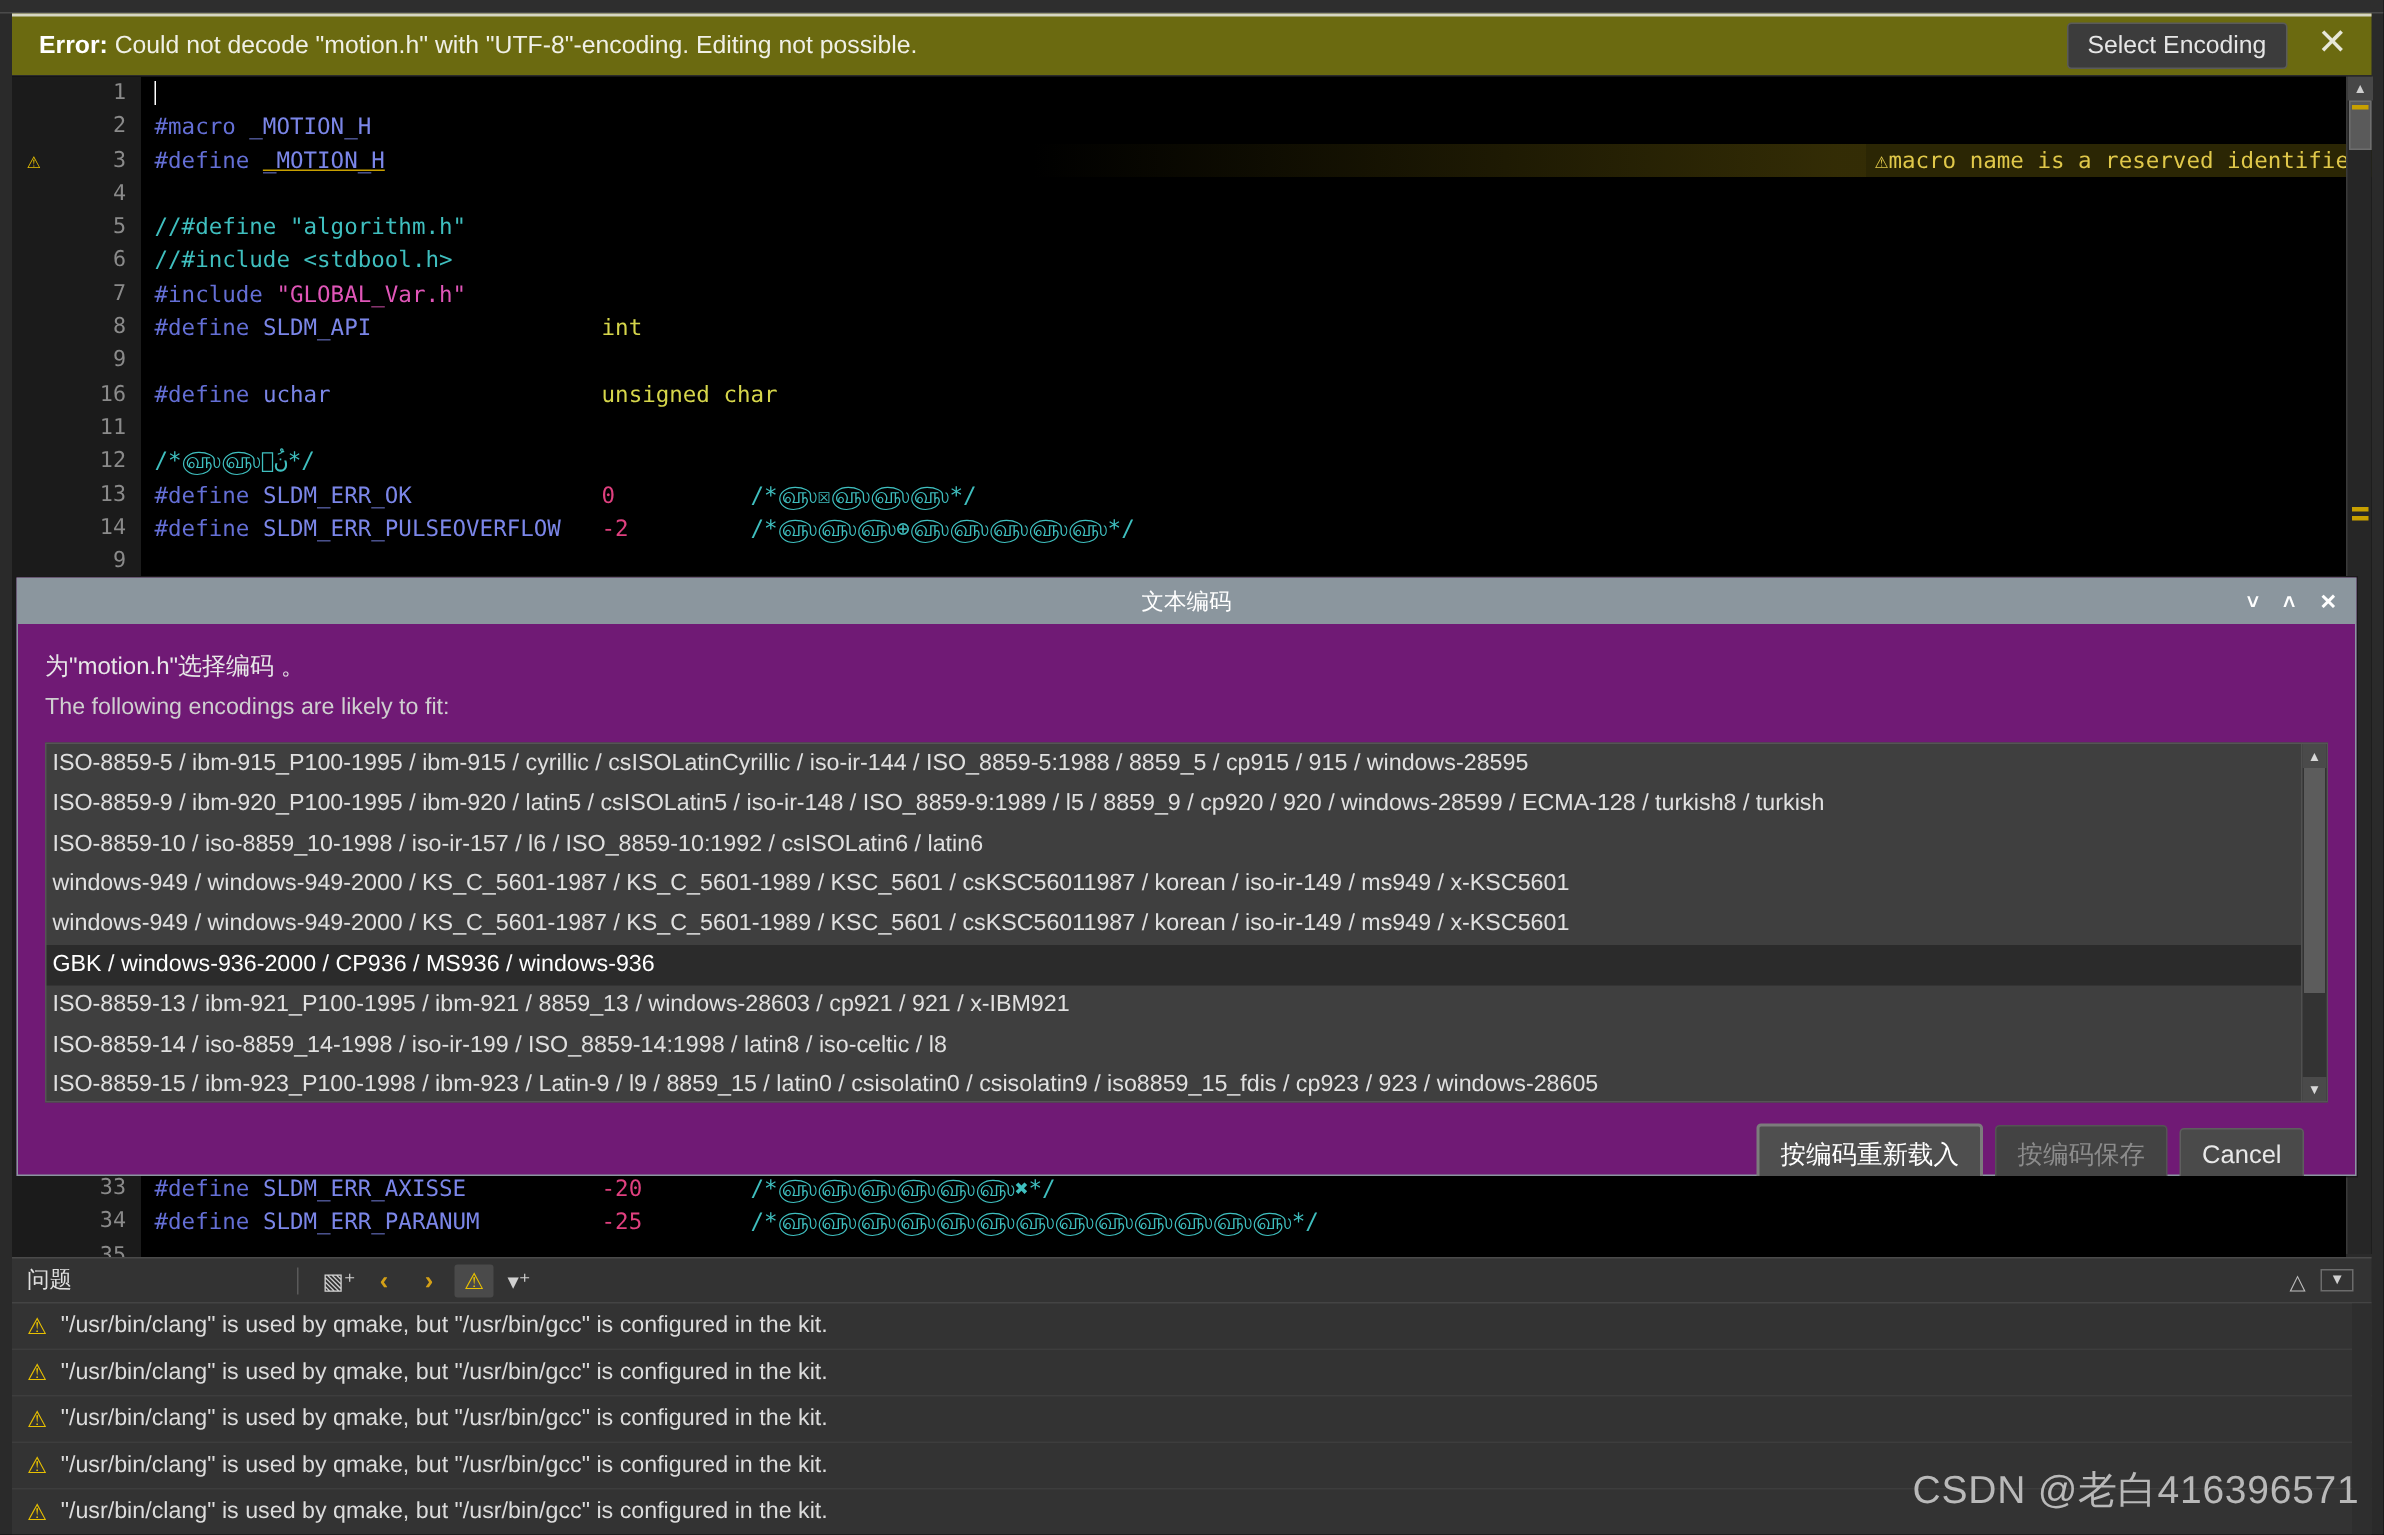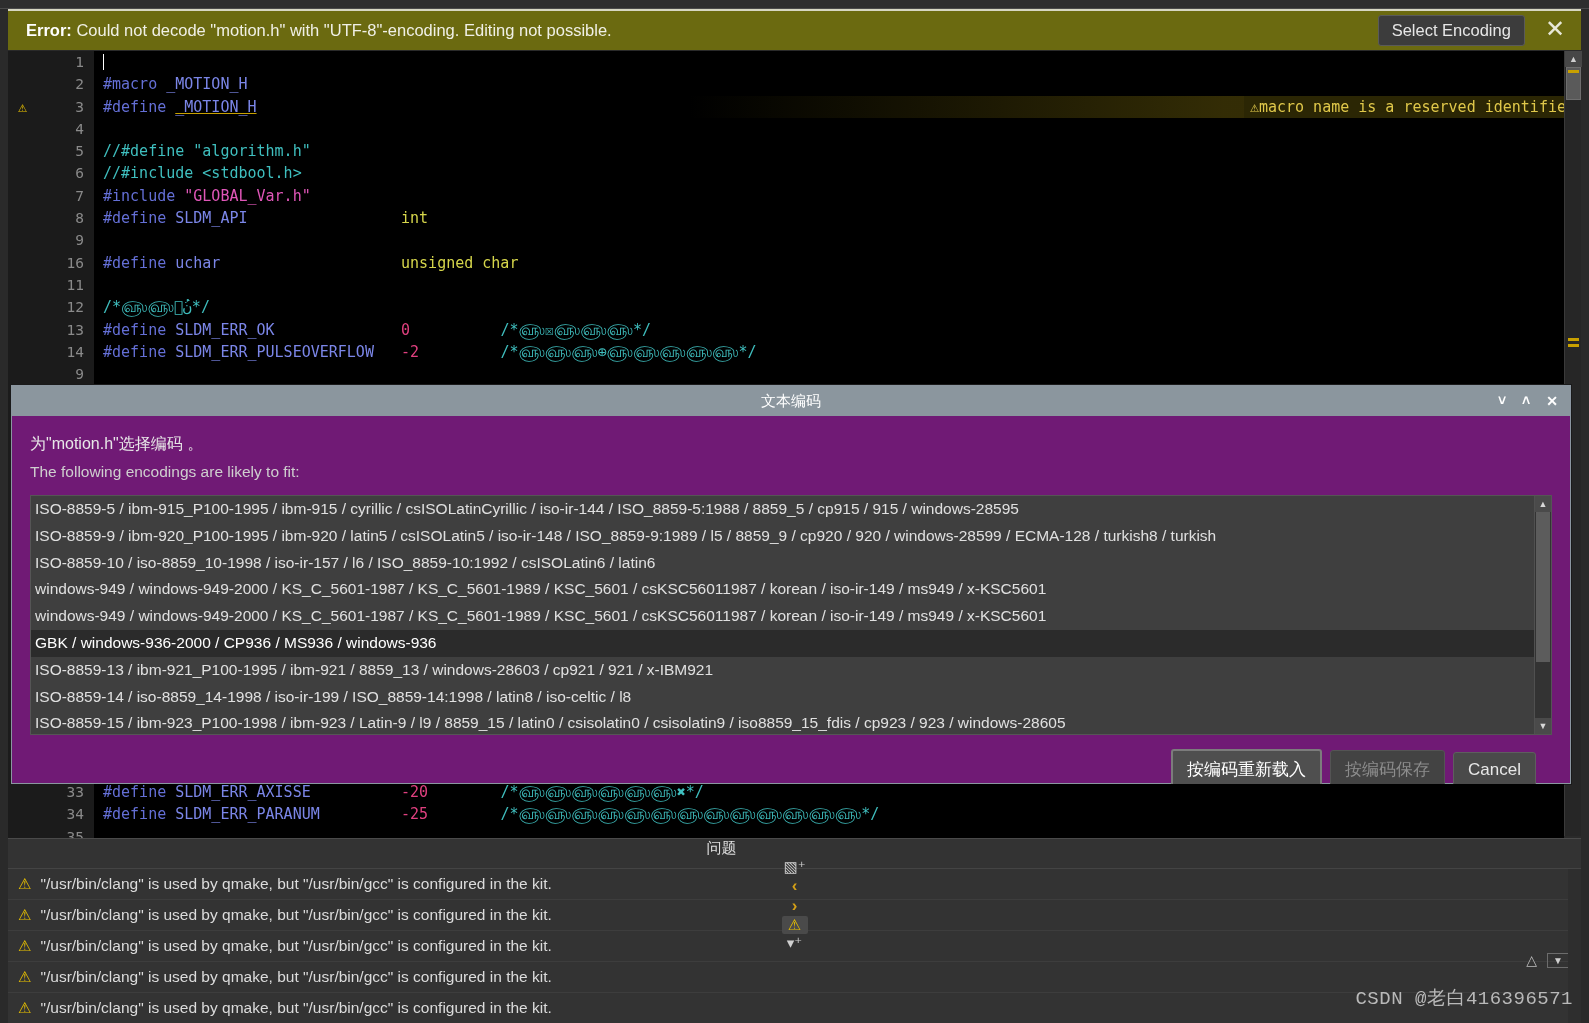--- a/index.html
+++ b/index.html
@@ -162,21 +162,20 @@
   .dlg-btn.disabled { color: #8c8c8c; background: #434343; border-color: #545454; }
 
   
   .problems {
     position: absolute; top: 838px; left: 8px; width: 1573px; height: 185px;
     background: #333333; border-top: 1px solid #4a4a4a;
   }
   .problems-header {
     height: 30px; display: flex; align-items: center; padding: 0 6px 0 10px;
     border-bottom: 1px solid #444;
-    flex-direction: column;
   }
   .problems-header .label { color: #e0e0e0; font-size: 15px; margin-right: 150px; }
   .vdiv { width: 1px; height: 18px; background: #5a5a5a; margin: 0 14px 0 0; }
   .ph-icon {
     width: 26px; height: 22px; display: flex; align-items: center; justify-content: center;
     color: #d0d0d0; font-size: 15px; margin-right: 4px;
   }
   .ph-icon.chev { color: #d4a017; font-size: 17px; font-weight: bold; }
   .ph-icon.warn-active { background: #4a4a4a; border-radius: 2px; color: #e8c000; }
   .ph-right { margin-left: auto; display: flex; align-items: center; gap: 10px; padding-right: 6px;}
@@ -186,23 +185,22 @@
   }
   .prob-row {
     height: 31px; display: flex; align-items: center;
     border-bottom: 1px solid #3d3d3d; padding-left: 10px;
   }
   .prob-row .ic { color: #e8c000; font-size: 15px; margin-right: 9px; }
   .prob-row .tx { color: #dcdcdc; font-size: 15.5px; white-space: nowrap; }
 
   .watermark {
     position: absolute; right: 16px; bottom: 12px;
-    color: #b9b9b9; font-size: 19px; letter-spacing: .5px;
+    color: #b9b9b9; font-size: 26px; letter-spacing: .5px;
     pointer-events: none;
-    font-family: Liberation Mono, monospace;
   }
   .prob-scroll {
     position: absolute; right: 0; top: 30px; width: 13px; bottom: 0; background: #2e2e2e;
   }
 </style>
 </head>
 <body>
 
 <div id="app">
 

